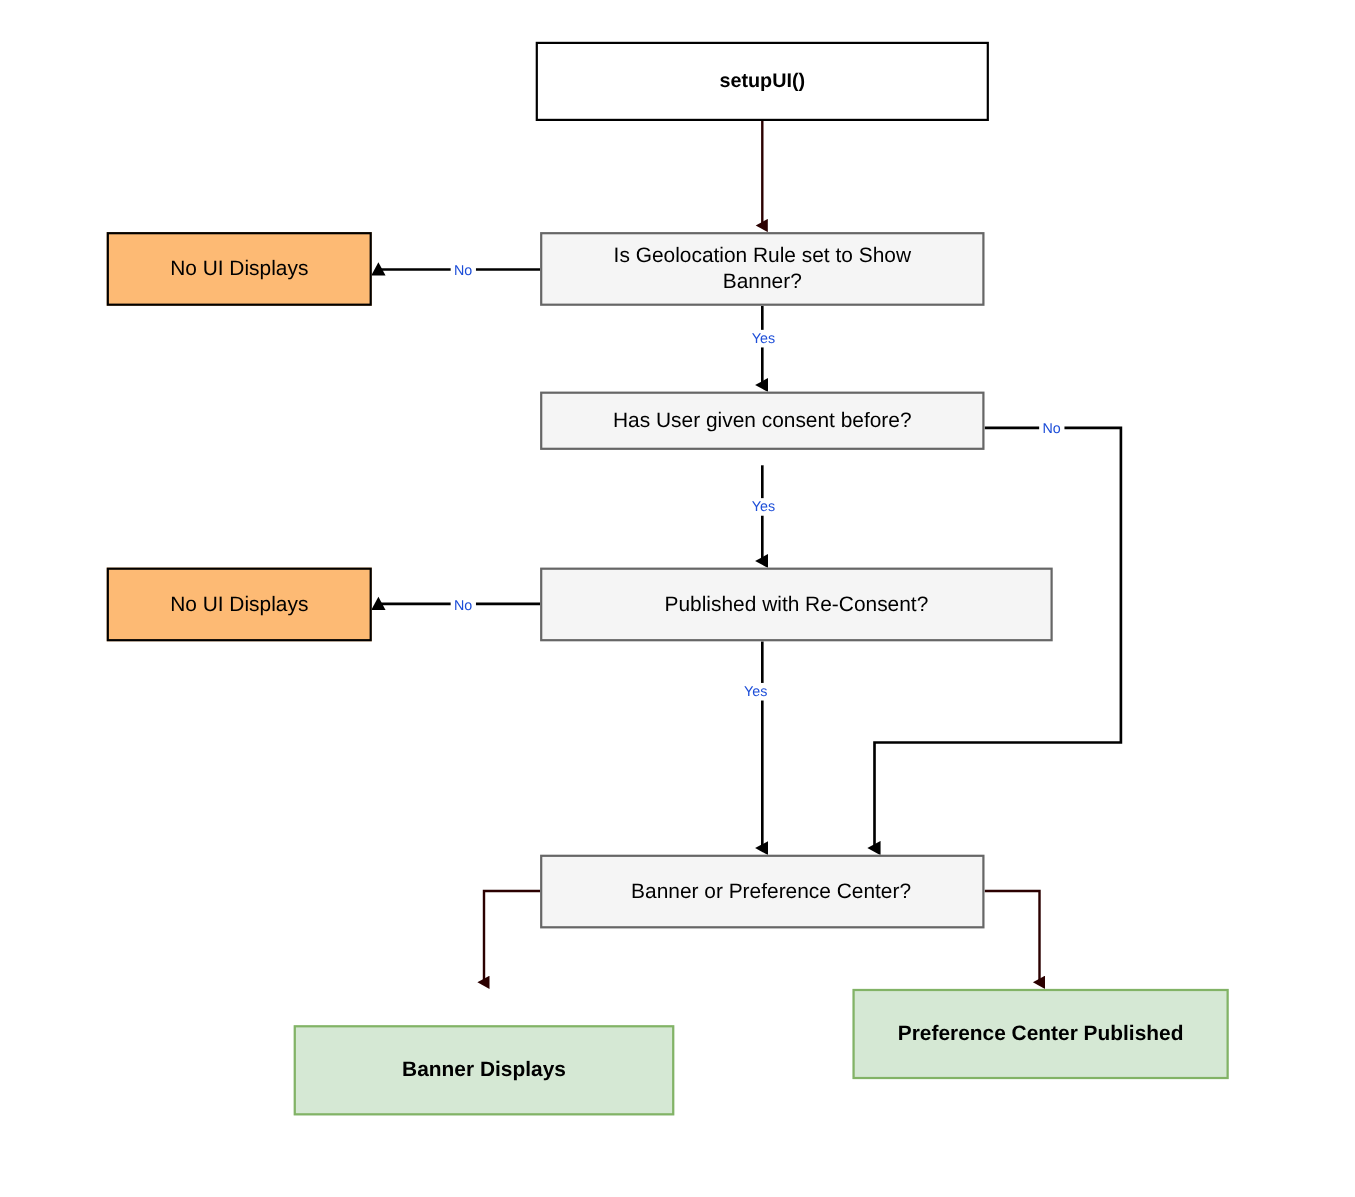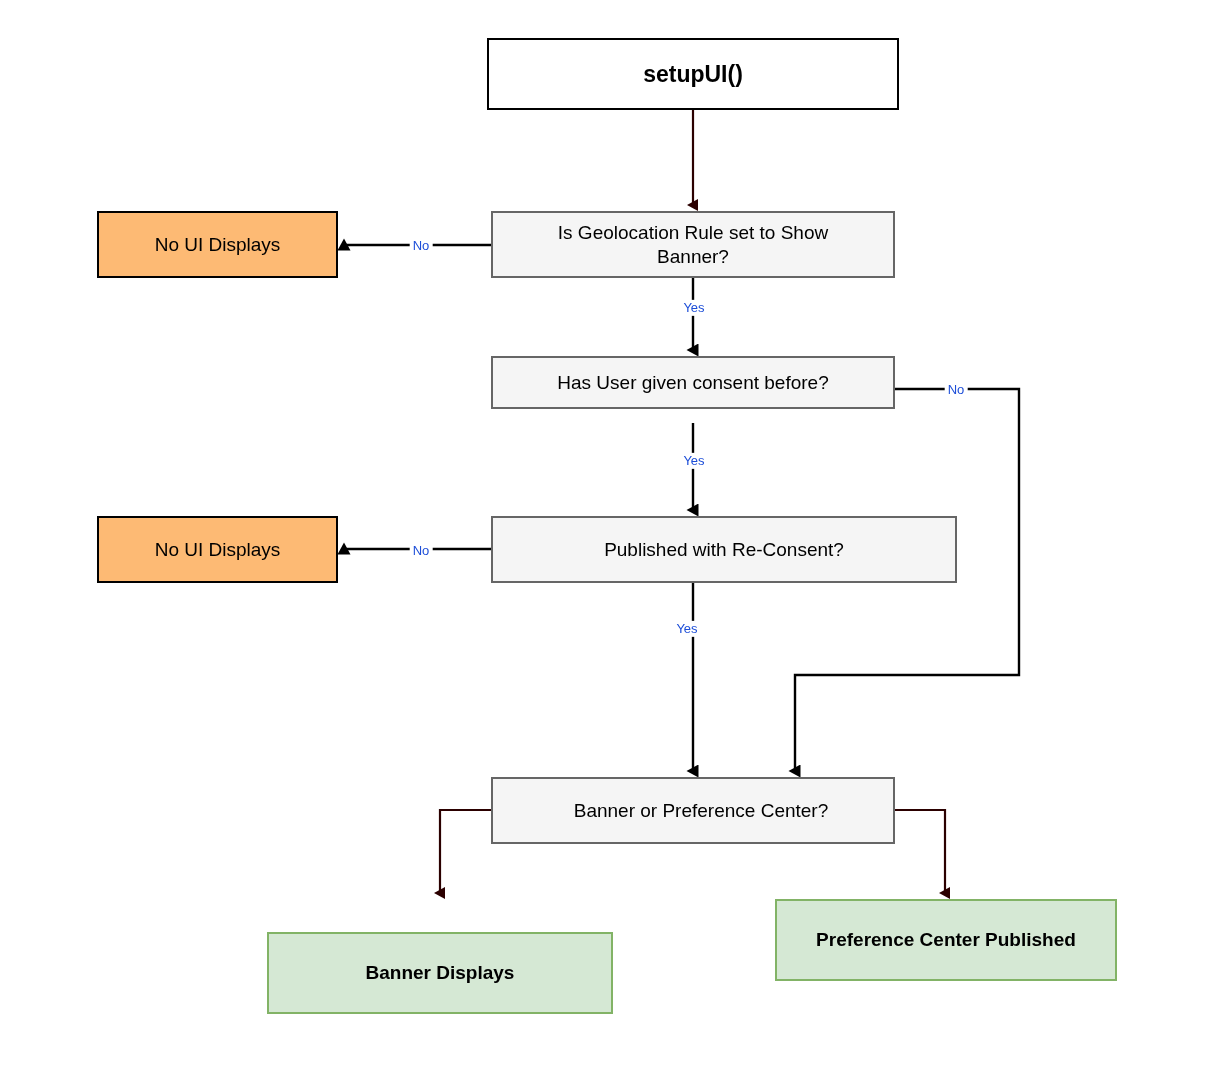--- a/index.html
+++ b/index.html
@@ -42,21 +42,21 @@
     width: 100%;
     padding: 0 10px;
     box-sizing: border-box;
     white-space: pre-line;
   }
   
   .n-terminal {
     background: #ffffff;
     border: 2px solid #000000;
     font-weight: bold;
-    font-size: 23px;
+    font-size: 18px;
   }
   .n-plain {
     background: #fdba74;
     border: 2px solid #000000;
     font-weight: normal;
     font-size: 19px;
     justify-content: center;
   }
   .n-decision {
     background: #f5f5f5;

